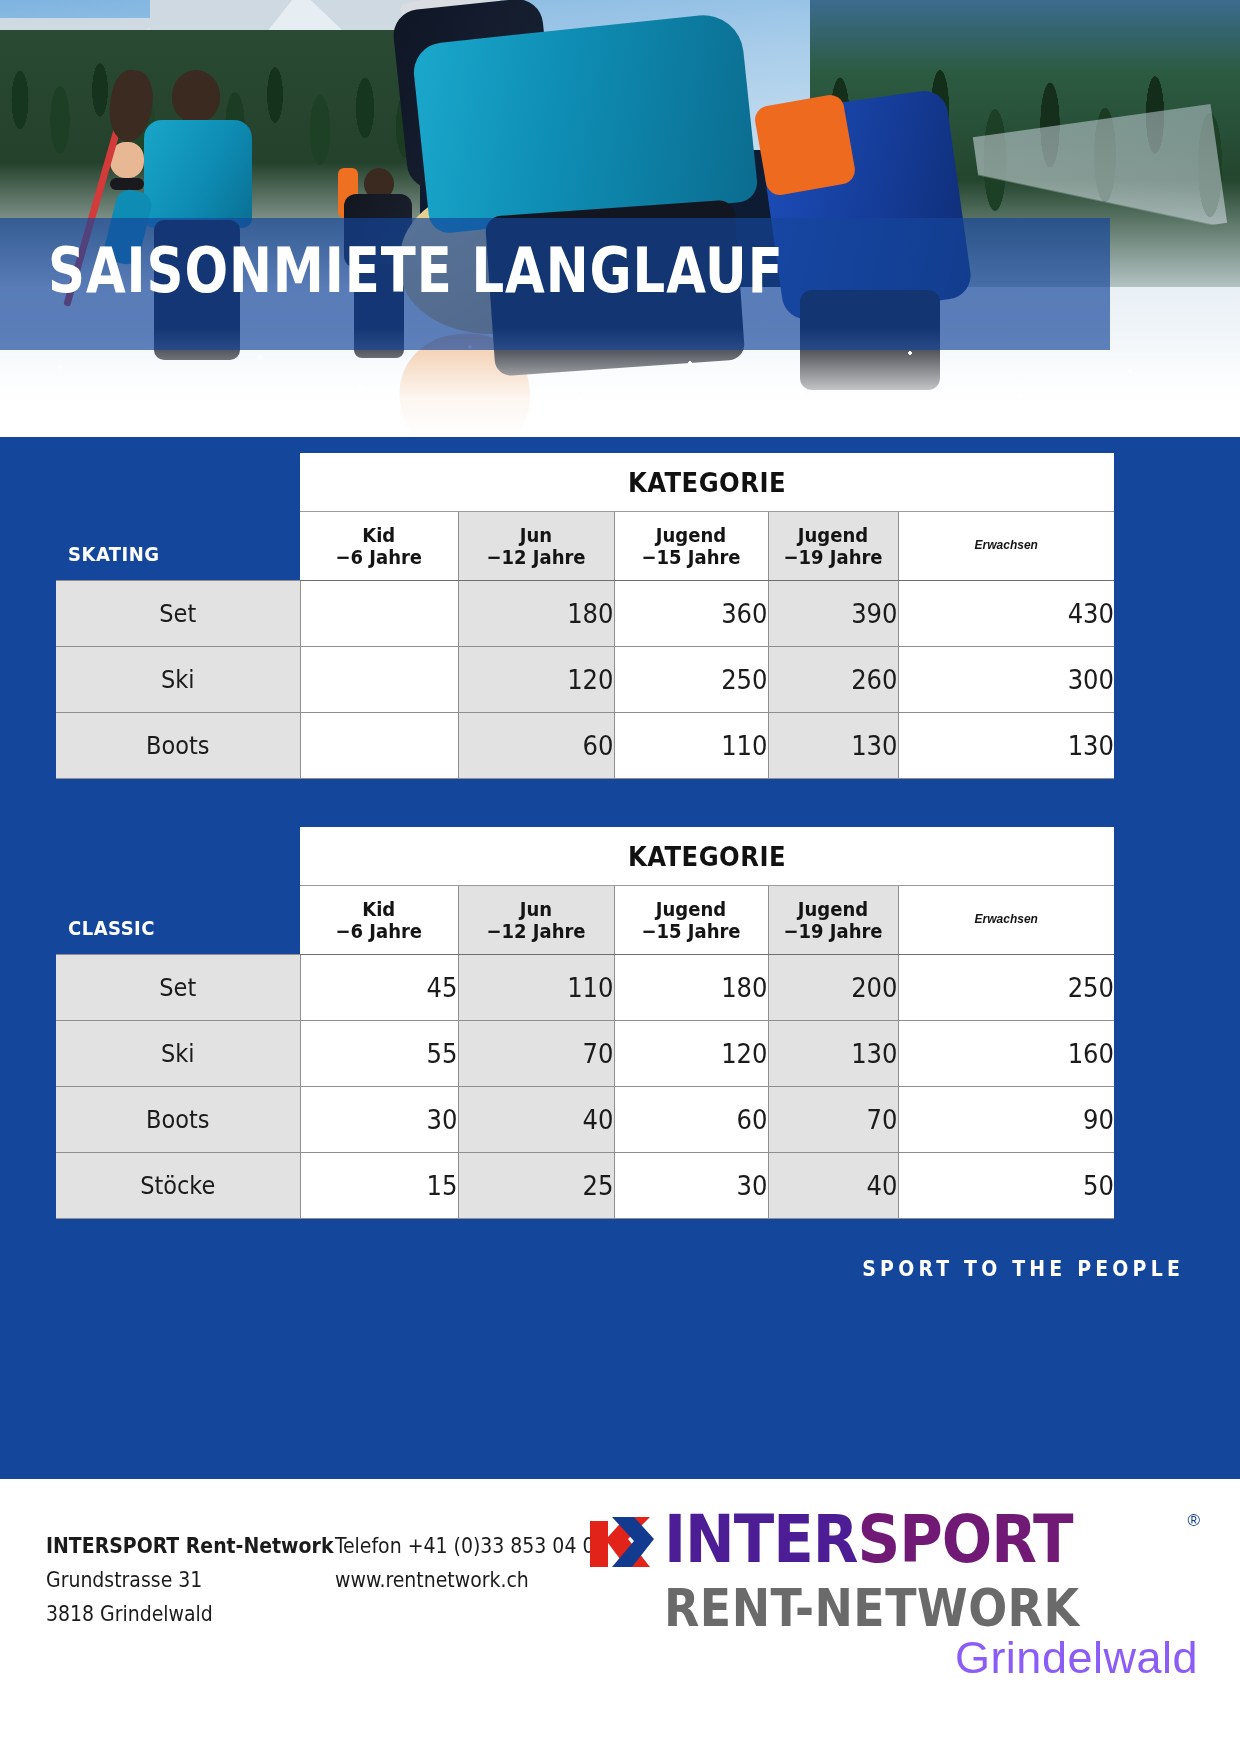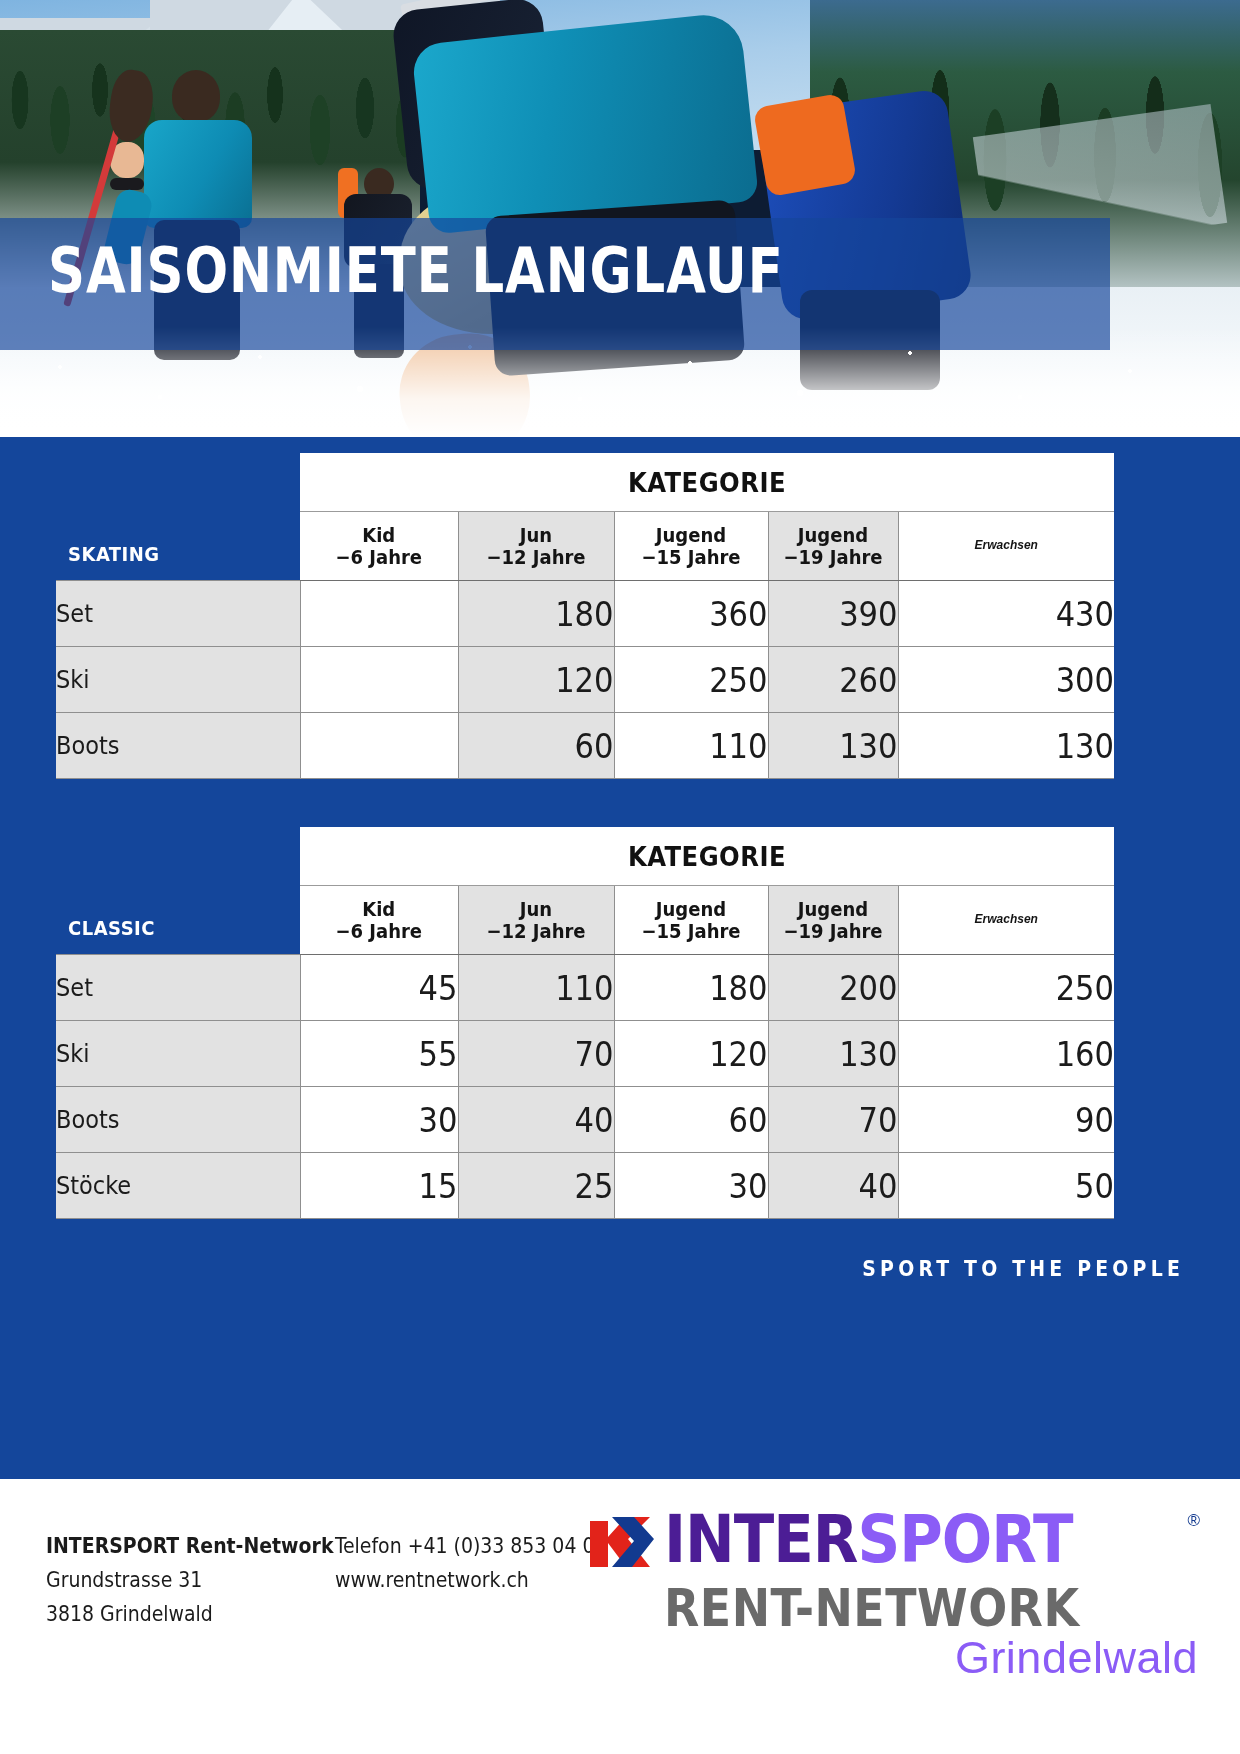--- a/index.html
+++ b/index.html
@@ -138,26 +138,26 @@
      font-weight:bold;font-size:20px;line-height:1.12;color:#141414;
      border-bottom:1px solid #6e6e6e;}
   .sub.erw{
      font-family:"Liberation Sans","DejaVu Sans",sans-serif;
      font-size:12px;font-weight:bold;font-style:italic;}
   .sub span{display:block;}
 
   .rowlabel{
      width:196px;background:#e2e2e2;color:#1b1b1b;
      font-family:"Liberation Sans Narrow","DejaVu Sans Condensed","Liberation Sans",sans-serif;
-     font-weight:normal;font-size:25px;text-align:left;padding-left:14px;
+     font-weight:normal;font-size:25px;text-align:center;padding-left:14px;
      height:65px;border-bottom:1px solid #8f8f8f;border-top:1px solid #8f8f8f;}
   .val{
      text-align:right;padding-right:16px;height:65px;
      font-family:"Liberation Sans Narrow","DejaVu Sans Condensed","Liberation Sans",sans-serif;
-     font-weight:normal;font-size:34px;color:#1b1b1b;
+     font-weight:normal;font-size:27px;color:#1b1b1b;
      border-bottom:1px solid #8f8f8f;border-top:1px solid #8f8f8f;}
 
   .col-w{background:#ffffff;}
   .col-g{background:#e2e2e2;}
 
   .vsep{border-left:1px solid #8f8f8f;}
 
   
   .tagline{position:absolute;right:56px;top:820px;
      font-family:"Liberation Sans Narrow","DejaVu Sans Condensed","Liberation Sans",sans-serif;
@@ -171,21 +171,21 @@
   .fcol.a .b{font-weight:bold;}
   .fcol.b{left:335px;top:50px;}
 
   .logo{position:absolute;left:588px;top:28px;width:610px;height:190px;}
   .logo-row1{position:relative;height:74px;}
   .swoosh{position:absolute;left:0;top:6px;width:70px;height:62px;}
   .int{position:absolute;left:76px;top:0px;
        font-family:"Liberation Sans Narrow","DejaVu Sans Condensed","Liberation Sans",sans-serif;
        font-weight:bold;font-size:66px;letter-spacing:-1px;line-height:1;}
   .int .red{color:#4c1d95;}
-  .int .blue{color:#8b5cf6;}
+  .int .blue{color:#701a75;}
   .reg{position:absolute;right:-2px;top:4px;font-family:"Liberation Sans",sans-serif;font-size:17px;color:#123a8f;}
   .logo-row2{position:absolute;left:76px;top:76px;
        font-family:"Liberation Sans Narrow","DejaVu Sans Condensed","Liberation Sans",sans-serif;
        font-weight:bold;font-size:51px;color:#6a6a6a;letter-spacing:.5px;line-height:1;}
   .logo-row3{position:absolute;right:0px;top:128px;
        font-family:"Liberation Sans","DejaVu Sans",sans-serif;
        font-weight:normal;font-size:45px;color:#8b5cf6;letter-spacing:.5px;line-height:1;}
 </style>
 </head>
 <body>

